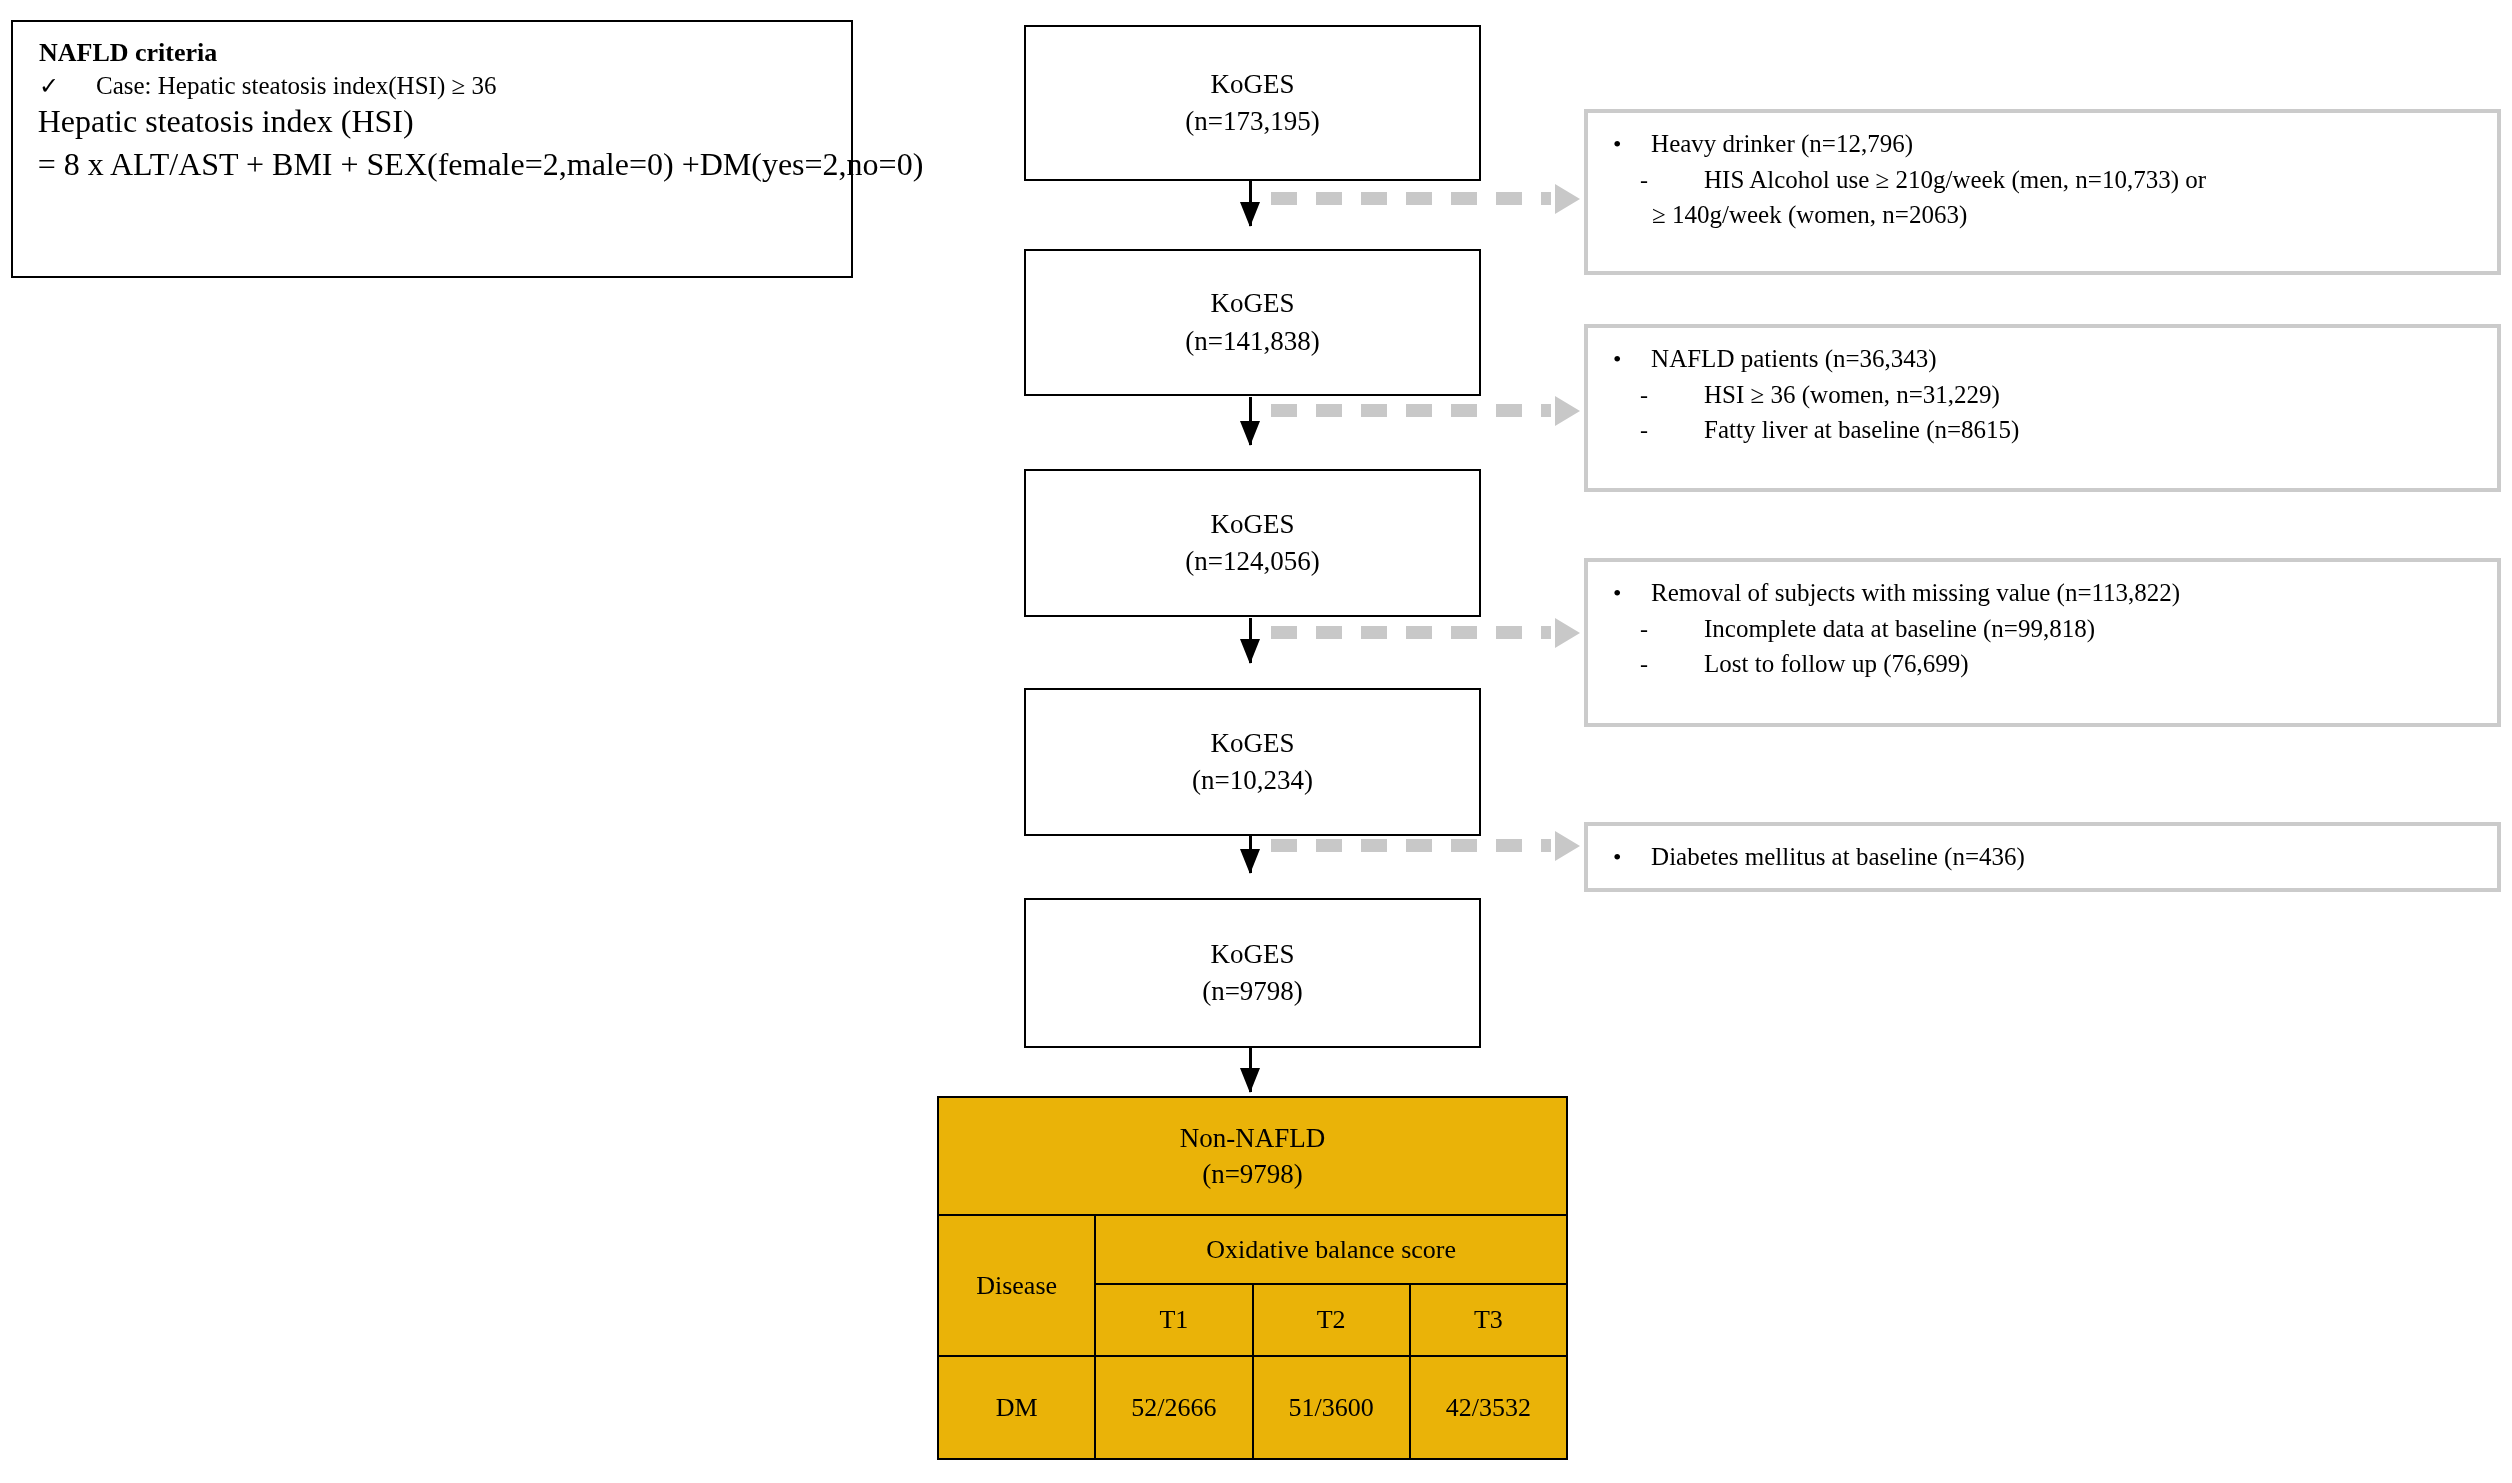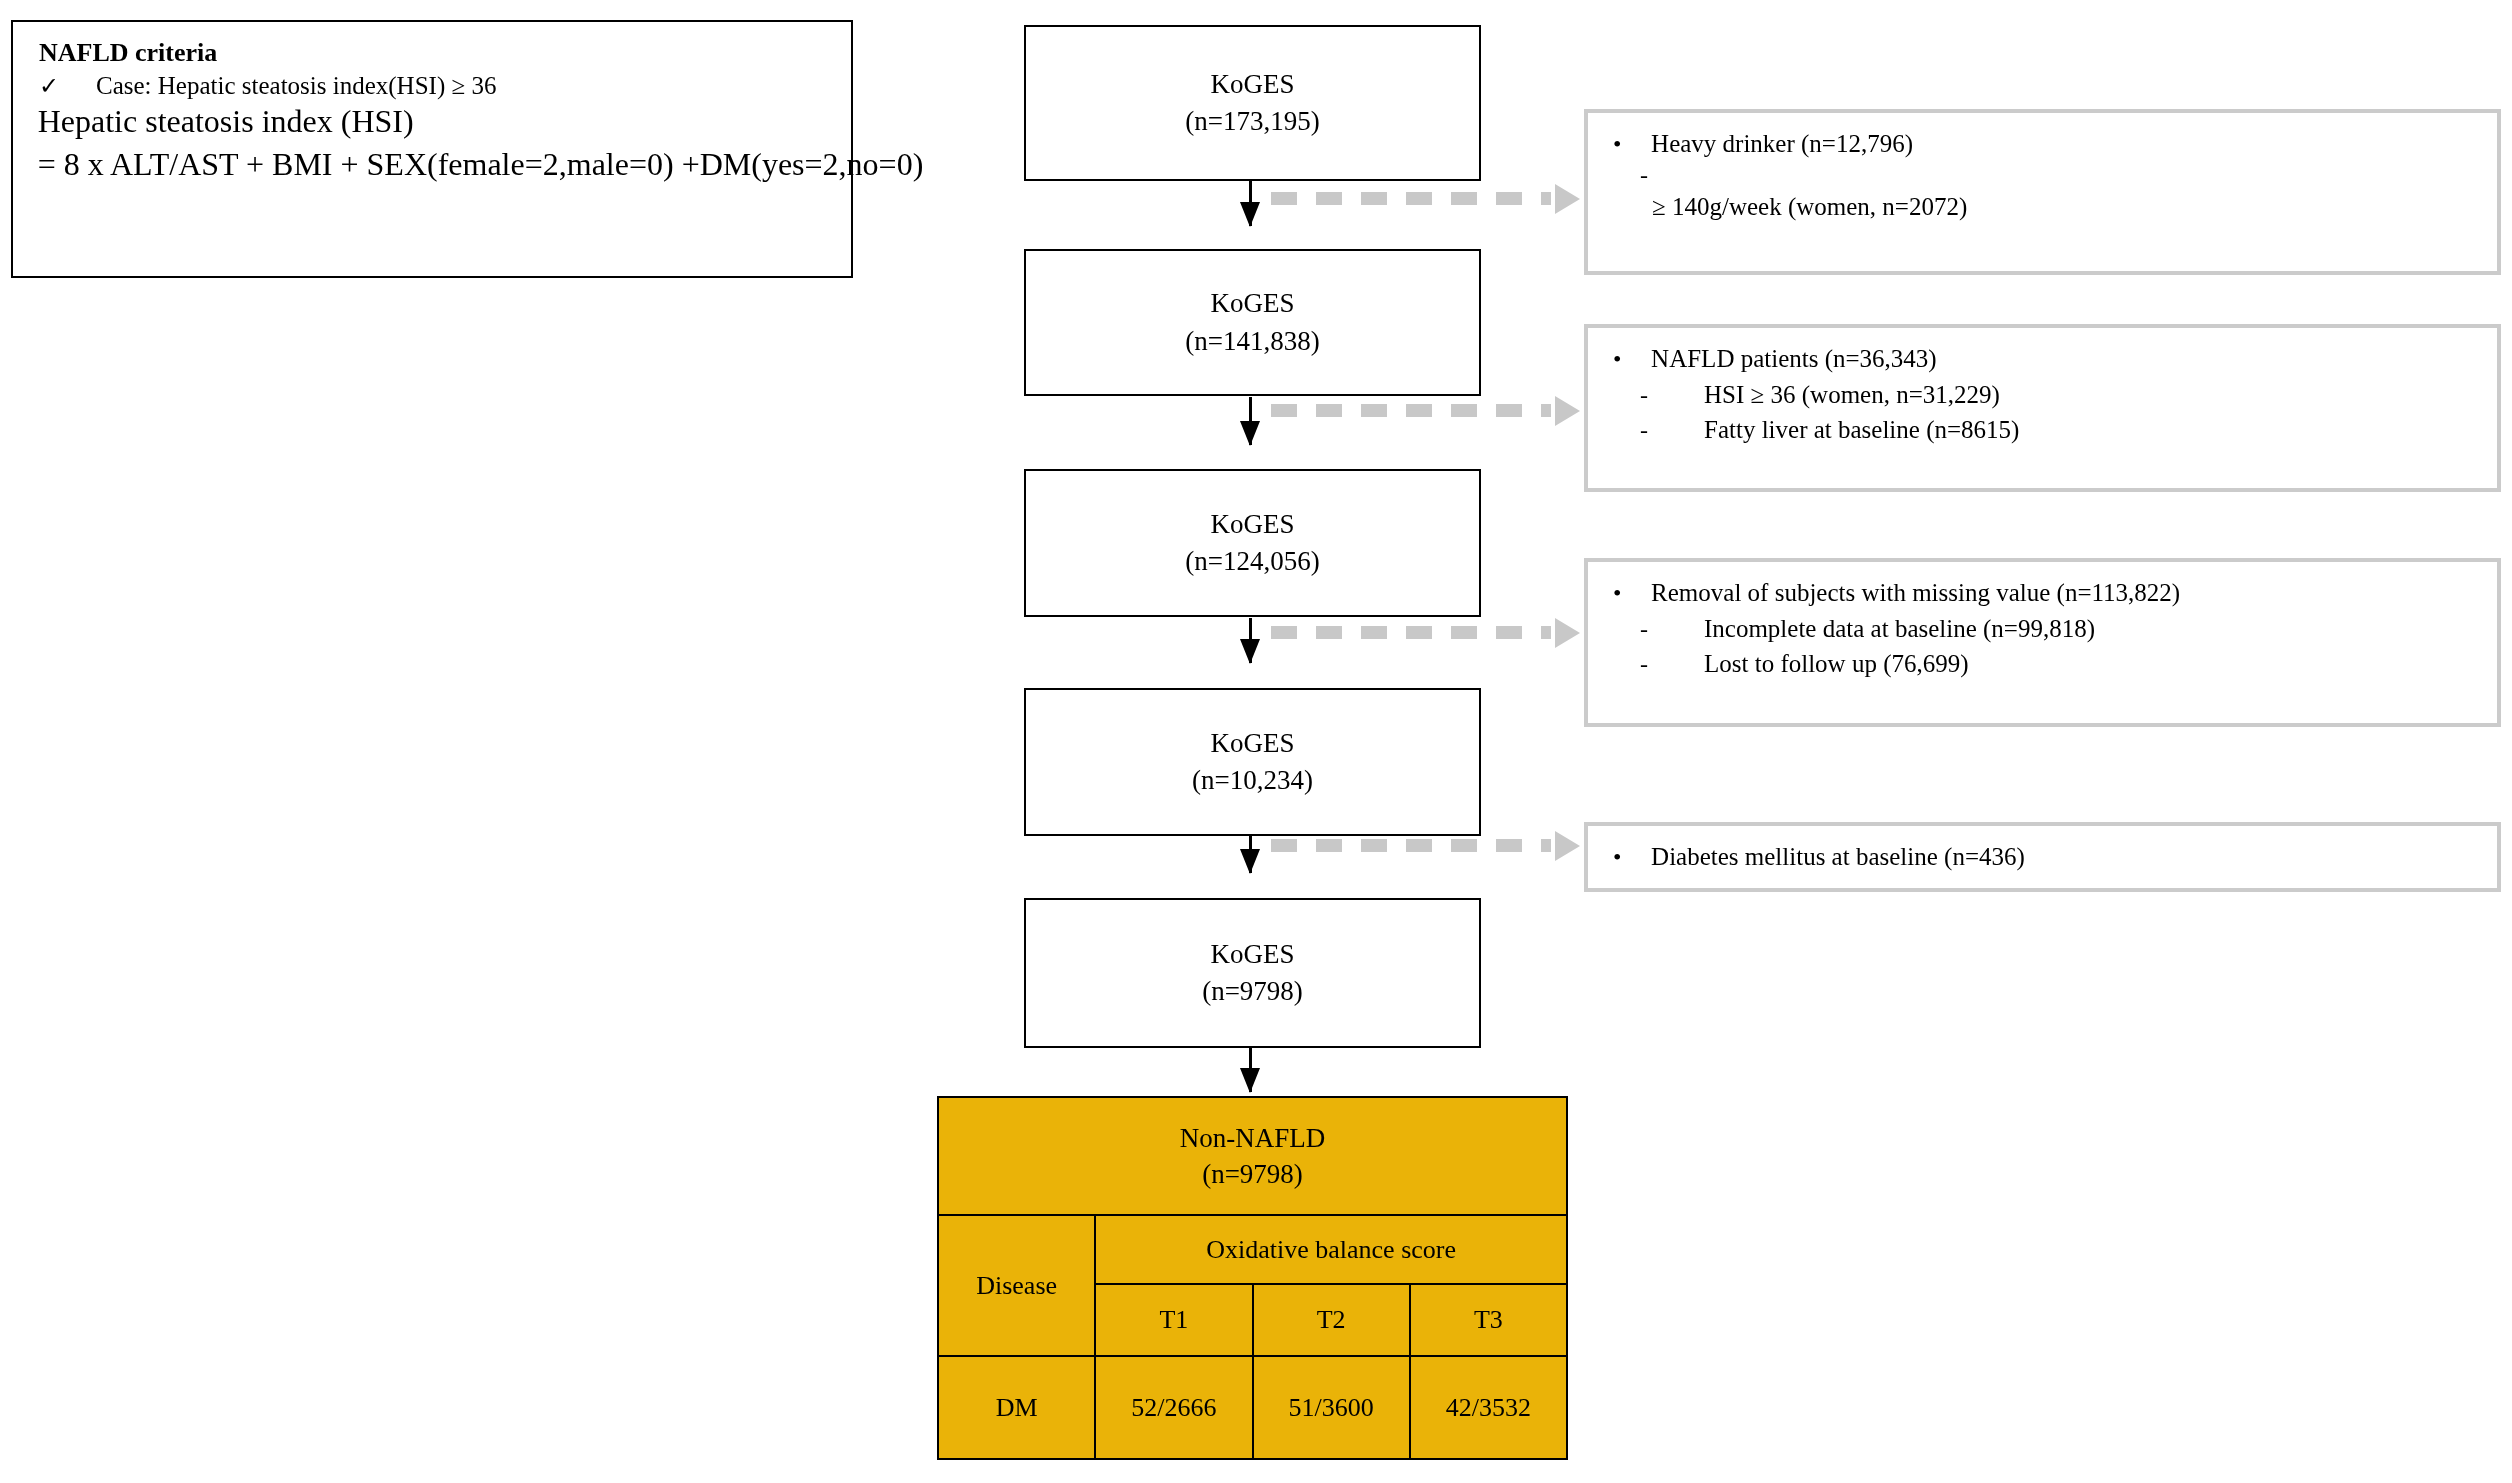--- a/index.html
+++ b/index.html
@@ -259,24 +259,25 @@
   <div class="dash-head"></div>
 </div>
 
 <div class="exclusion-box" id="exclusion-box-0">
   <div class="excl-row level-0">
     <span class="excl-marker">•</span>
     <span class="excl-text">Heavy drinker (n=12,796)</span>
   </div>
   <div class="excl-row level-1">
     <span class="excl-marker">-</span>
+    <span class="excl-text">HIS Alcohol use ≥ 210g/week (men, n=10,733) or</span>
   </div>
   <div class="excl-row level-2">
     <span class="excl-marker"></span>
-    <span class="excl-text">≥ 140g/week (women, n=2072)</span>
+    <span class="excl-text">≥ 140g/week (women, n=2063)</span>
   </div>
 </div>
 
 <div class="exclusion-box" id="exclusion-box-1">
   <div class="excl-row level-0">
     <span class="excl-marker">•</span>
     <span class="excl-text">NAFLD patients (n=36,343)</span>
   </div>
   <div class="excl-row level-1">
     <span class="excl-marker">-</span>

